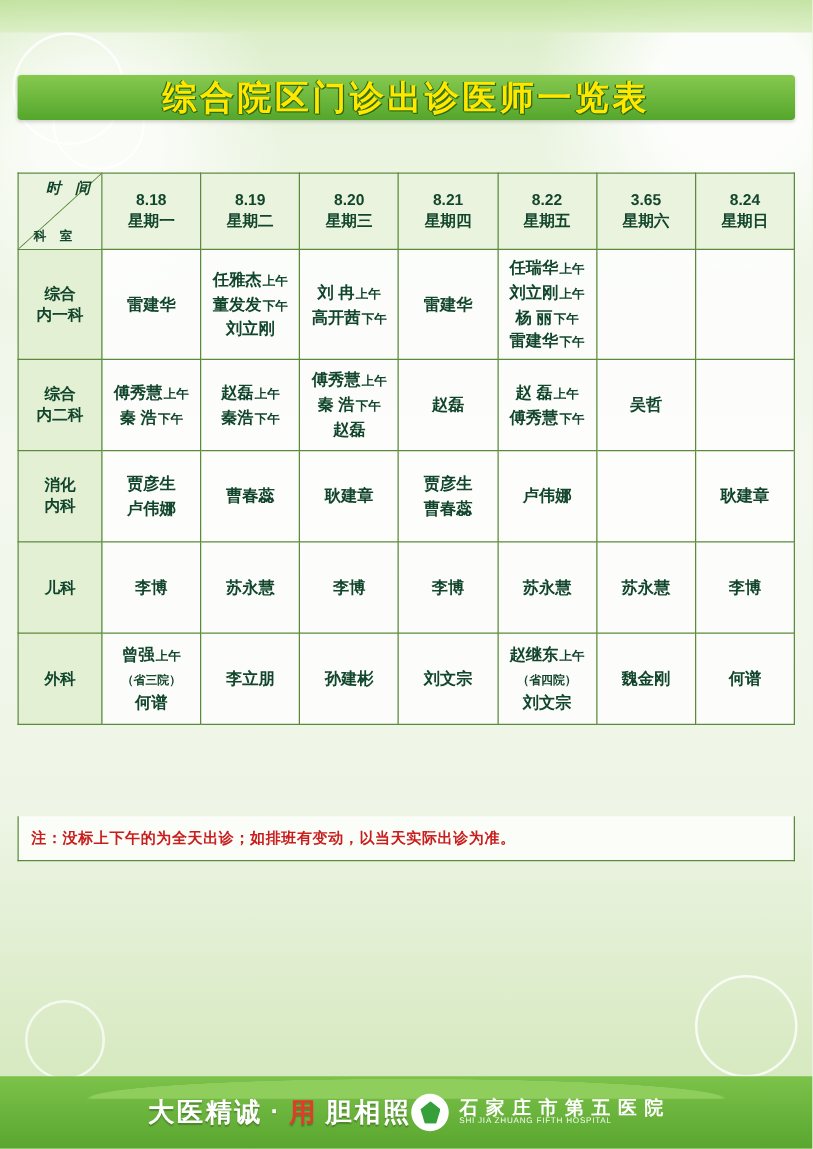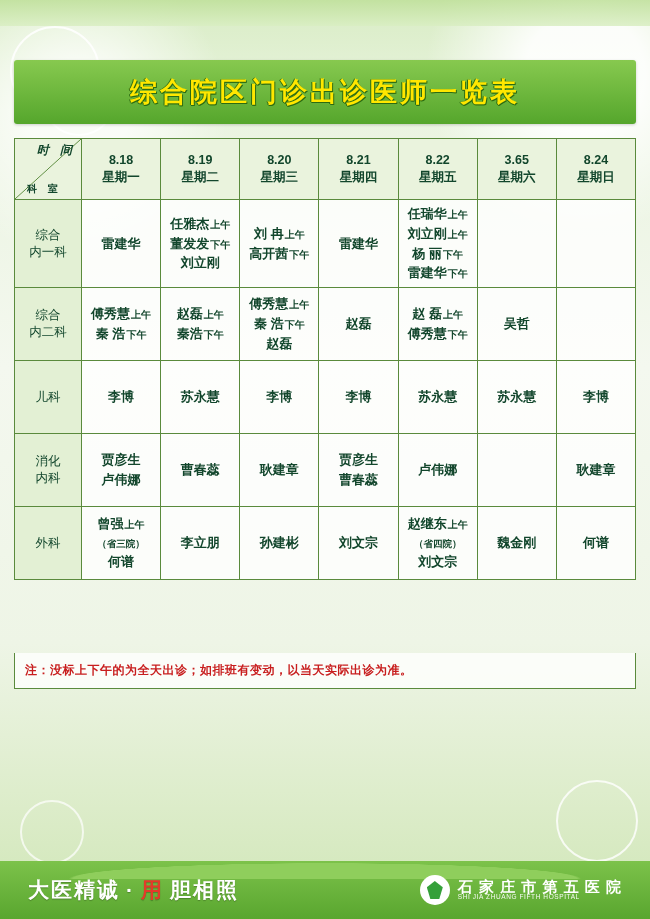--- a/index.html
+++ b/index.html
@@ -31,21 +31,21 @@
   .bottom-band{
     position:absolute;left:0;bottom:0;width:650px;height:58px;
     background:linear-gradient(180deg,#7cc24a,#59a62f);
   }
   .bottom-band:before{
     content:"";position:absolute;left:0;top:-16px;width:650px;height:34px;
     background:radial-gradient(ellipse 420px 26px at 50% 100%, #8fce5c 0 60%, rgba(143,206,92,0) 61%);
   }
   .footer-inner{
     position:absolute;left:0;bottom:0;width:650px;height:58px;
-    display:flex;align-items:center;justify-content:space-between;
+    display:flex;align-items:center;justify-content:center;
     padding:0 28px;box-sizing:border-box;color:#fff;
   }
   .slogan{
     font-size:21px;font-weight:bold;letter-spacing:2px;
     display:flex;align-items:center;gap:6px;
     text-shadow:0 1px 1px rgba(0,0,0,.25);
   }
   .slogan .red{color:#e23b2a;}
   .hospital{
     display:flex;align-items:center;gap:8px;
@@ -58,21 +58,21 @@
     content:"";position:absolute;left:7px;top:6px;width:16px;height:18px;
     background:#35a03a;
     -webkit-clip-path:polygon(50% 0,100% 35%,78% 100%,22% 100%,0 35%);
     clip-path:polygon(50% 0,100% 35%,78% 100%,22% 100%,0 35%);
   }
   .hosp-text{line-height:1.05;}
   .hosp-cn{font-size:15px;font-weight:bold;letter-spacing:1px;}
   .hosp-en{font-size:6.5px;letter-spacing:.6px;opacity:.95;}
 
   .title-bar{
-    position:absolute;left:14px;top:60px;width:622px;height:64px;
+    position:absolute;left:14px;top:60px;width:622px;height:36px;
     background:linear-gradient(180deg,#87c94f,#55a62c);
     border-radius:3px;
     display:flex;align-items:center;justify-content:center;
     box-shadow:0 1px 3px rgba(0,0,0,.18);
   }
   .title-text{
     color:#ffe700;
     font-size:27px;font-weight:bold;letter-spacing:3px;
     font-family:"DejaVu Sans","Liberation Sans",sans-serif;
     text-shadow:1px 1px 0 #2c6b12, -1px 0 0 #2c6b12, 0 1px 0 #2c6b12;
@@ -95,21 +95,21 @@
   }
   th.head{
     background:#eaf3dd;
     font-weight:bold;
     font-size:13.5px;
     line-height:1.35;
     height:52px;
   }
   td.dept{
     background:#e3f0d4;
-    font-weight:normal;
+    font-weight:bold;
     font-size:13.5px;
     line-height:1.35;
     width:62px;
   }
   .corner{
     background:#eaf3dd;
     position:relative;
     width:62px;height:52px;padding:0;
   }
   .corner .diag{
@@ -240,46 +240,20 @@
             <div class="docline"><span class="nm">赵  磊</span><span class="sub">上午</span></div>
             <div class="docline"><span class="nm">傅秀慧</span><span class="sub">下午</span></div>
           </td>
           <td class="cell">
             <div class="docline"><span class="nm">吴哲</span></div>
           </td>
           <td class="cell"></td>
         </tr>
         <tr>
           <td class="dept">
-            <div>儿科</div>
-          </td>
-          <td class="cell">
-            <div class="docline"><span class="nm">李博</span></div>
-          </td>
-          <td class="cell">
-            <div class="docline"><span class="nm">苏永慧</span></div>
-          </td>
-          <td class="cell">
-            <div class="docline"><span class="nm">李博</span></div>
-          </td>
-          <td class="cell">
-            <div class="docline"><span class="nm">李博</span></div>
-          </td>
-          <td class="cell">
-            <div class="docline"><span class="nm">苏永慧</span></div>
-          </td>
-          <td class="cell">
-            <div class="docline"><span class="nm">苏永慧</span></div>
-          </td>
-          <td class="cell">
-            <div class="docline"><span class="nm">李博</span></div>
-          </td>
-        </tr>
-        <tr>
-          <td class="dept">
             <div>消化</div>
             <div>内科</div>
           </td>
           <td class="cell">
             <div class="docline"><span class="nm">贾彦生</span></div>
             <div class="docline"><span class="nm">卢伟娜</span></div>
           </td>
           <td class="cell">
             <div class="docline"><span class="nm">曹春蕊</span></div>
           </td>
@@ -289,20 +263,46 @@
           <td class="cell">
             <div class="docline"><span class="nm">贾彦生</span></div>
             <div class="docline"><span class="nm">曹春蕊</span></div>
           </td>
           <td class="cell">
             <div class="docline"><span class="nm">卢伟娜</span></div>
           </td>
           <td class="cell"></td>
           <td class="cell">
             <div class="docline"><span class="nm">耿建章</span></div>
+          </td>
+        </tr>
+        <tr>
+          <td class="dept">
+            <div>儿科</div>
+          </td>
+          <td class="cell">
+            <div class="docline"><span class="nm">李博</span></div>
+          </td>
+          <td class="cell">
+            <div class="docline"><span class="nm">苏永慧</span></div>
+          </td>
+          <td class="cell">
+            <div class="docline"><span class="nm">李博</span></div>
+          </td>
+          <td class="cell">
+            <div class="docline"><span class="nm">李博</span></div>
+          </td>
+          <td class="cell">
+            <div class="docline"><span class="nm">苏永慧</span></div>
+          </td>
+          <td class="cell">
+            <div class="docline"><span class="nm">苏永慧</span></div>
+          </td>
+          <td class="cell">
+            <div class="docline"><span class="nm">李博</span></div>
           </td>
         </tr>
         <tr>
           <td class="dept">
             <div>外科</div>
           </td>
           <td class="cell">
             <div class="docline"><span class="nm">曾强</span><span class="sub">上午</span></div>
             <div class="docline"><span class="paren">（省三院）</span></div>
             <div class="docline"><span class="nm">何谱</span></div>

